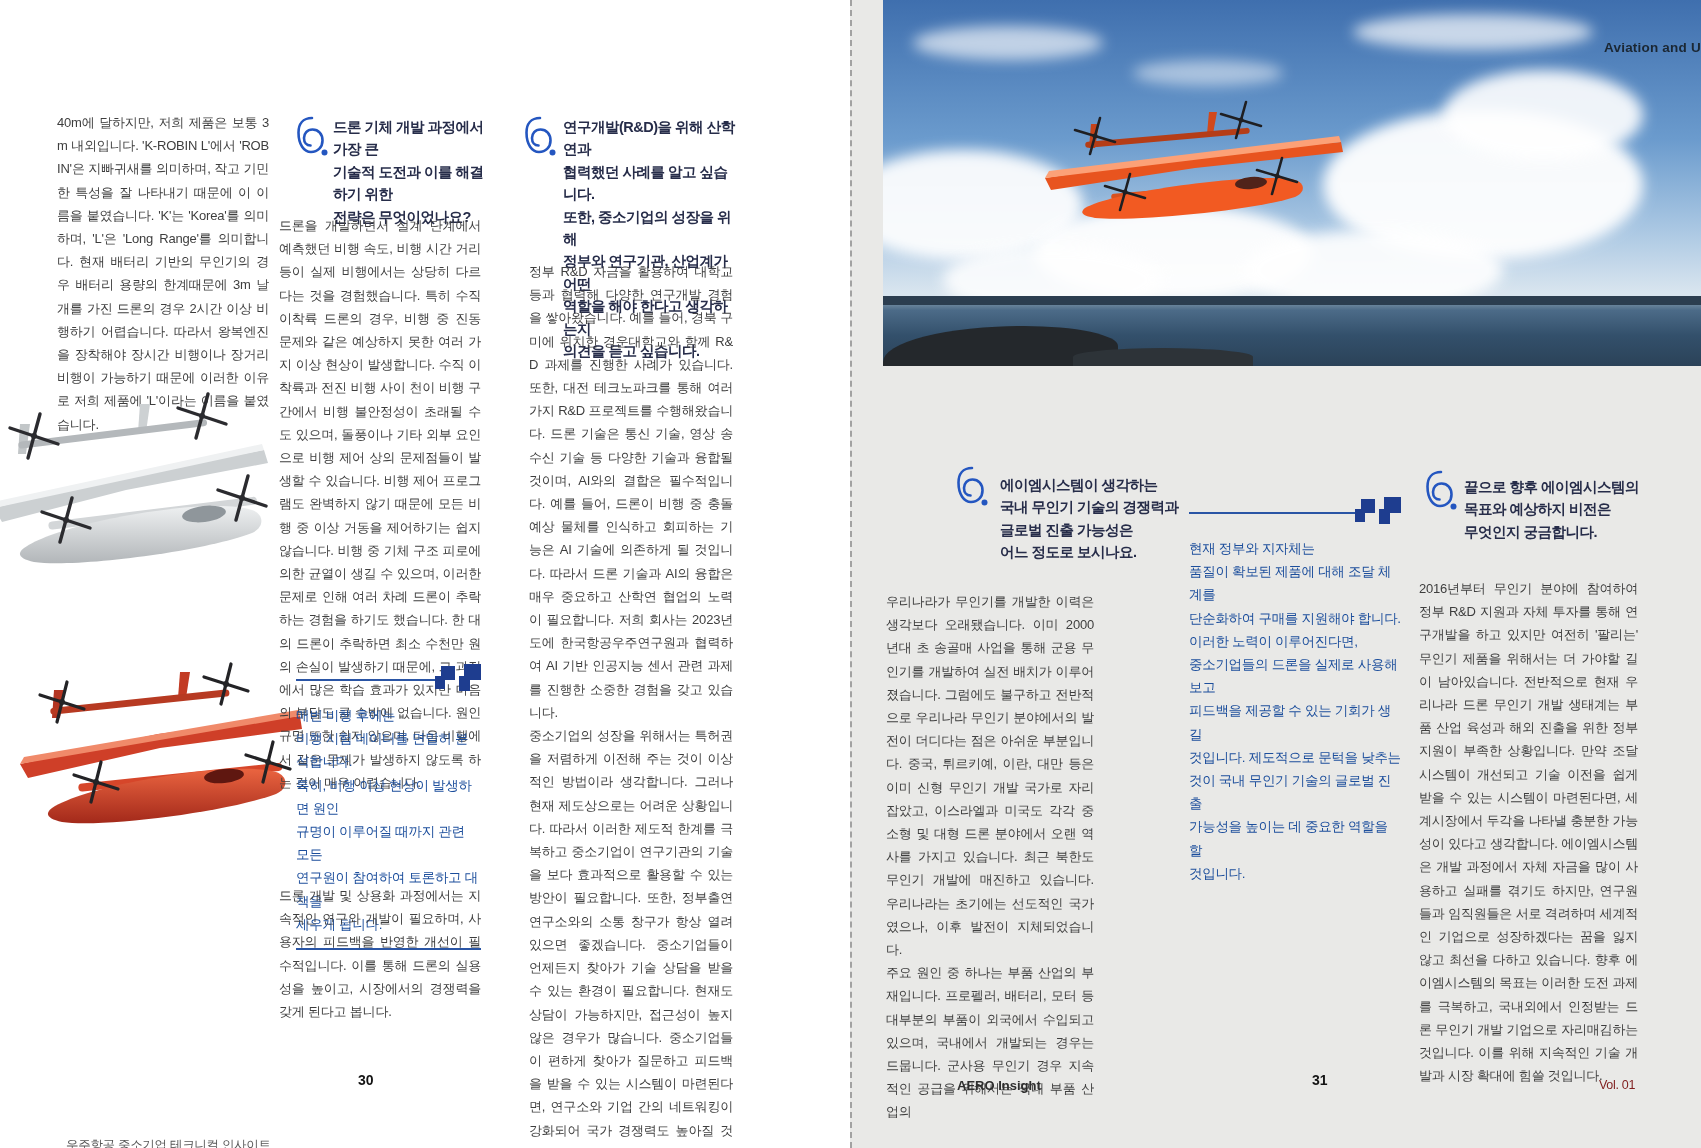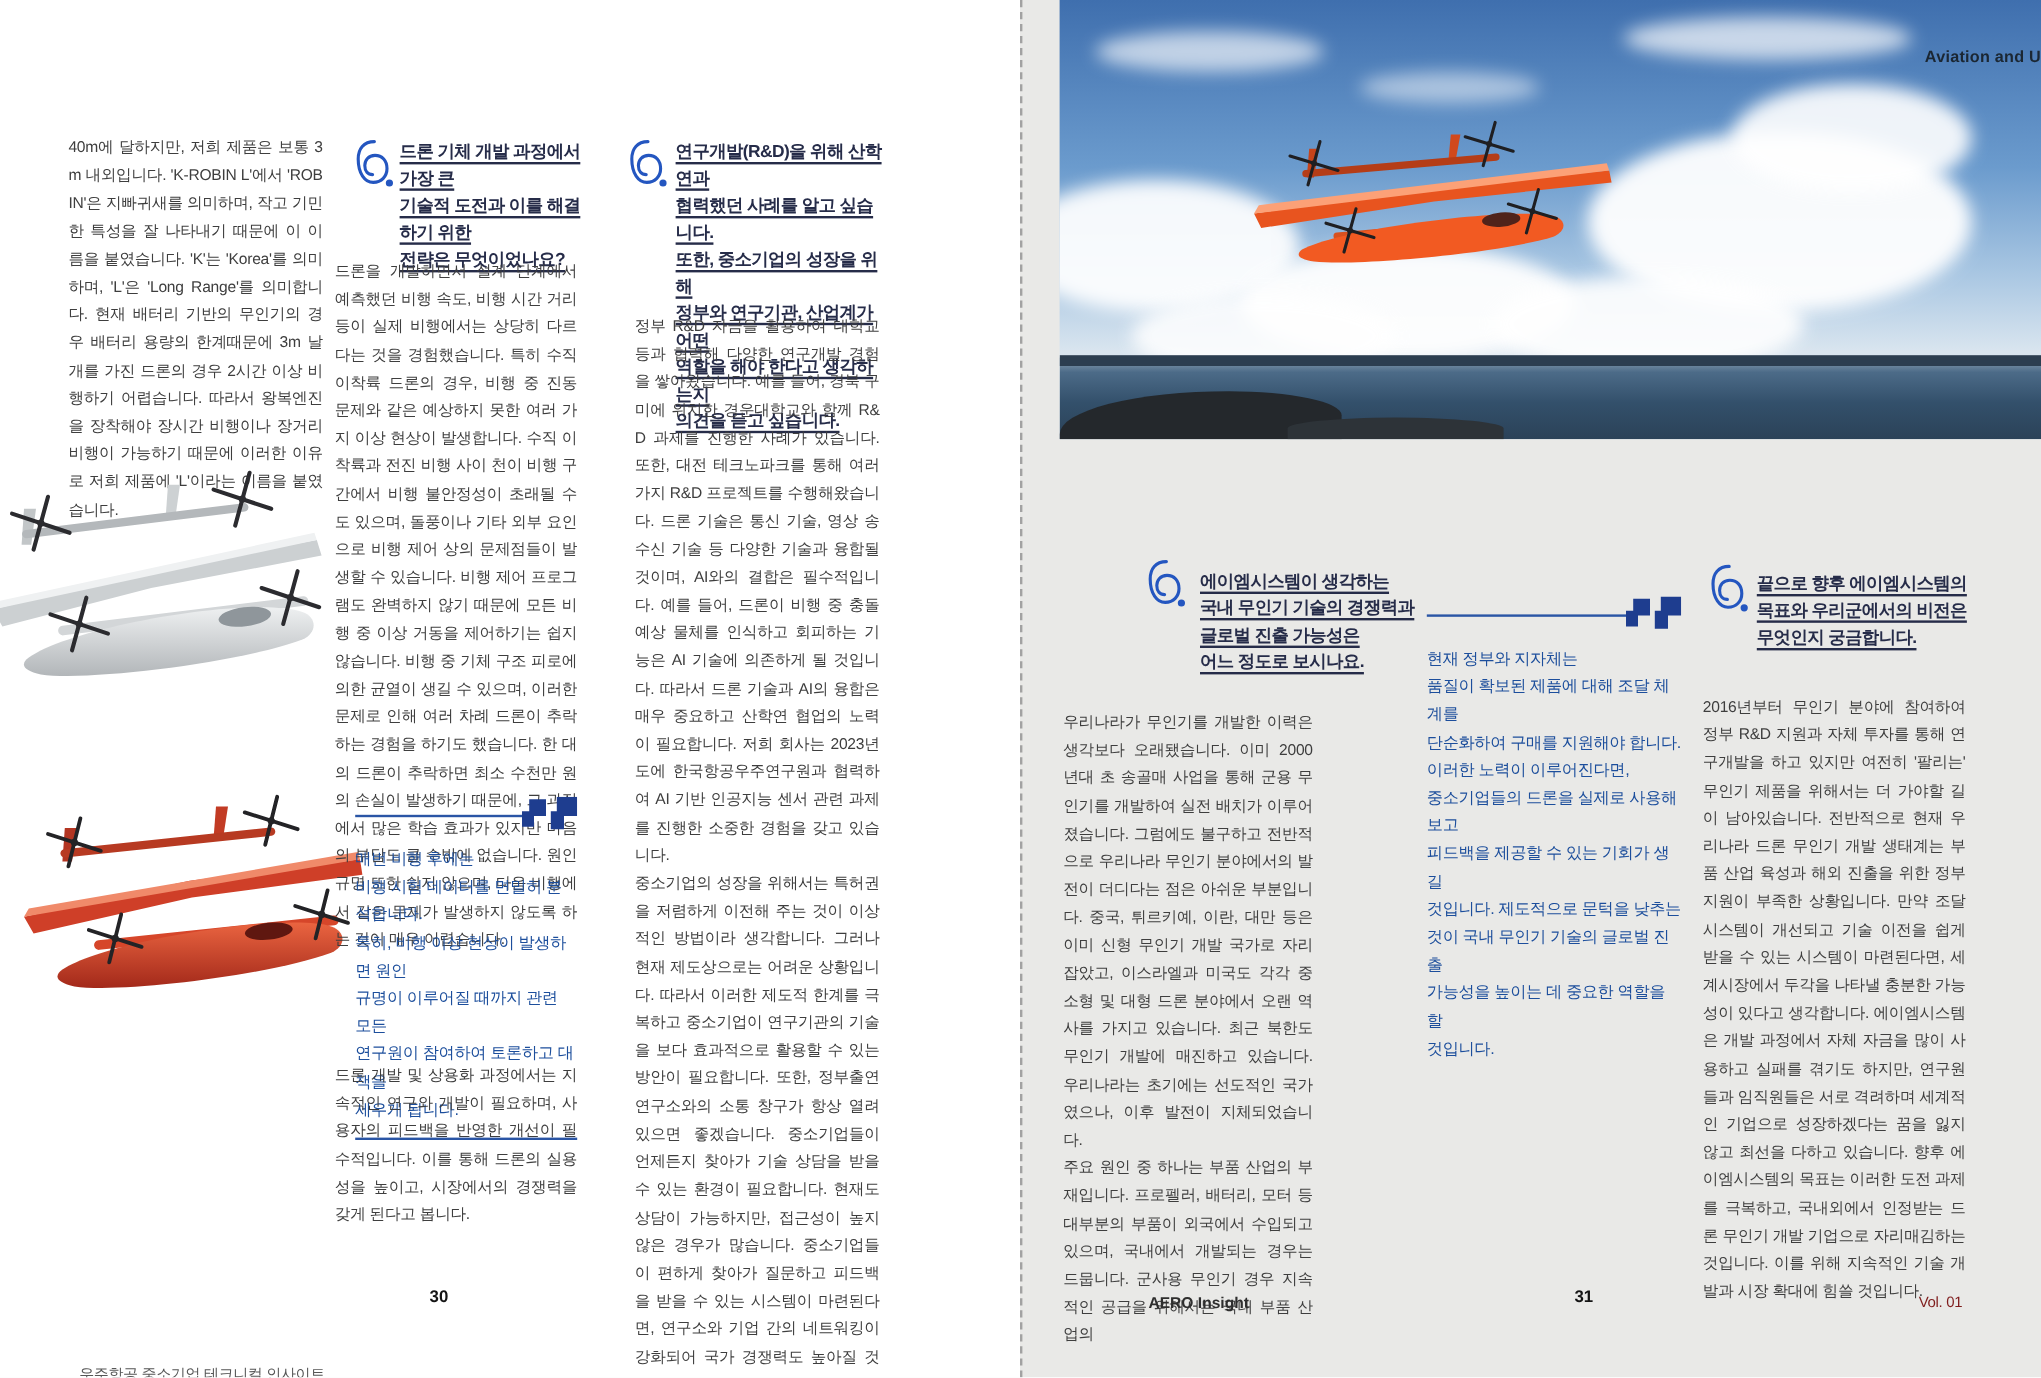--- a/index.html
+++ b/index.html
@@ -12,21 +12,21 @@
   
   .col{position:absolute;font-size:13px;line-height:23.2px;color:#3e3e3e;
        text-align:justify;word-break:break-all;letter-spacing:-0.2px;margin:0;}
   .col p{margin:0;}
 
   
   .qicon{position:absolute;}
   .qa-heading{position:absolute;font-size:14.5px;line-height:22.4px;font-weight:800;
               color:#262c49;letter-spacing:-0.5px;}
   .qa-heading .hl{display:block;}
-  .qa-heading .u{text-decoration:underline;text-decoration-thickness:1.5px;text-underline-offset:4px;}
+  .qa-heading .u{text-decoration-thickness:1.5px;text-underline-offset:4px;}
 
   
   .qrow{display:flex;align-items:flex-end;}
   .qline{flex:1;height:2px;background:#2a55a5;margin-bottom:13px;}
   .quote-lines{margin-top:10px;}
   .quote-lines div{font-size:13.5px;line-height:23.2px;font-weight:400;color:#1c4e9c;letter-spacing:-0.3px;}
   .qline2{height:2px;background:#2a55a5;margin-top:12px;}
 
   
   .foot-text{position:absolute;font-size:12.5px;color:#565656;letter-spacing:-0.3px;}
@@ -238,21 +238,21 @@
         <div>것입니다.</div>
       </div>
     </div>
 
     <svg class="qicon" style="left:573px;top:470px;" width="32" height="42" viewBox="0 0 32 42">
       <path d="M16 2 C7 2 2.5 8 2.5 16.5 C2.5 28.5 8 36 15 36 C22 36 26.5 31 26.5 24.5 C26.5 18 22.5 13.5 16.5 13.5 C11 13.5 8 17.5 8 22 C8 26.5 10.5 29.5 14.5 29.5" fill="none" stroke="#2456c0" stroke-width="2.6" stroke-linecap="round"></path>
       <circle cx="28.5" cy="36.5" r="3" fill="#2456c0"></circle>
     </svg>
     <div class="qa-heading" style="left:612px;top:476px;width:188px;">
       <span class="hl"><span class="u">끝으로 향후 에이엠시스템의</span></span>
-      <span class="hl"><span class="u">목표와 우리군에서의 비전은</span></span>
+      <span class="hl"><span class="u">목표와 예상하지 비전은</span></span>
       <span class="hl"><span class="u">무엇인지 궁금합니다.</span></span>
     </div>
     <p class="col" style="left:567px;top:577px;width:219px;">2016년부터 무인기 분야에 참여하여 정부 R&amp;D 지원과 자체 투자를 통해 연구개발을 하고 있지만 여전히 '팔리는' 무인기 제품을 위해서는 더 가야할 길이 남아있습니다. 전반적으로 현재 우리나라 드론 무인기 개발 생태계는 부품 산업 육성과 해외 진출을 위한 정부 지원이 부족한 상황입니다. 만약 조달 시스템이 개선되고 기술 이전을 쉽게 받을 수 있는 시스템이 마련된다면, 세계시장에서 두각을 나타낼 충분한 가능성이 있다고 생각합니다. 에이엠시스템은 개발 과정에서 자체 자금을 많이 사용하고 실패를 겪기도 하지만, 연구원들과 임직원들은 서로 격려하며 세계적인 기업으로 성장하겠다는 꿈을 잃지 않고 최선을 다하고 있습니다. 향후 에이엠시스템의 목표는 이러한 도전 과제를 극복하고, 국내외에서 인정받는 드론 무인기 개발 기업으로 자리매김하는 것입니다. 이를 위해 지속적인 기술 개발과 시장 확대에 힘쓸 것입니다.</p>
 
     <span class="foot-brand" style="left:105px;top:1078px;">AERO Insight</span>
     <span class="foot-page" style="left:460px;top:1072px;">31</span>
     <span class="foot-text" style="left:747px;top:1078px;color:#7f1d1d;">Vol. 01</span>
   </section>
 </div>
 

